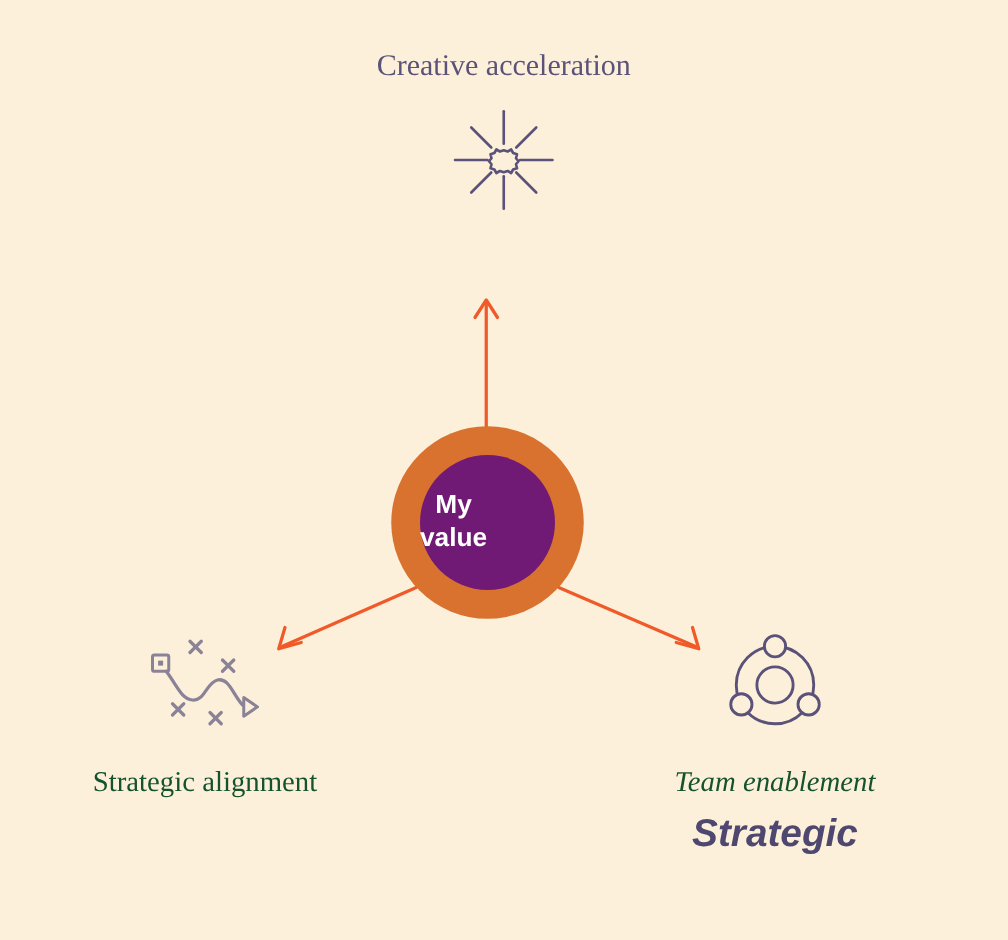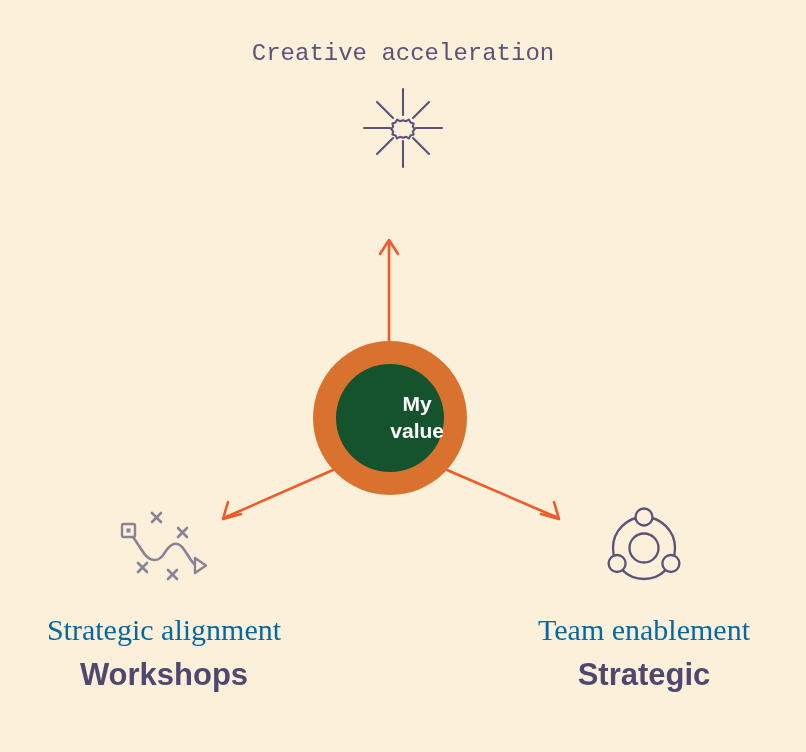--- a/index.html
+++ b/index.html
@@ -44,21 +44,21 @@
   .title-main {
     font-family: "Liberation Sans", sans-serif;
     font-size: 29px;
     font-weight: bold;
     color: #4E4770;
     letter-spacing: 0.1px;
     line-height: 1.15;
     margin: 0;
   }
   .title-sub {
-    font-family: Liberation Mono, monospace;
+    font-family: Liberation Serif, serif;
     font-size: 24px;
     font-weight: normal;
     color: #5A5278;
     margin: 10px 0 0 0;
     line-height: 1.15;
   }
   .icon-top-wrap {
     margin-top: 16px;
     display: flex;
     justify-content: center;
@@ -79,55 +79,55 @@
     height: 154px;
     border-radius: 50%;
     background: #D9722F;
   }
   .ring-inner {
     position: absolute;
     left: 23px; top: 23px;
     width: 108px;
     height: 108px;
     border-radius: 50%;
-    background: #14532d;
+    background: #701a75;
     display: flex;
     flex-direction: column;
-    align-items: flex-end;
+    align-items: flex-start;
     justify-content: center;
   }
   .center-label {
     color: #FFFFFF;
     font-family: "Liberation Sans", sans-serif;
     font-size: 21px;
     font-weight: bold;
     line-height: 1.28;
     text-align: center;
     white-space: pre-line;
   }
 
   
   .node-bottom {
     position: absolute;
     width: 320px;
     text-align: center;
   }
   .node-bottom-left  { left: 4px;   top: 498px; }
-  .node-bottom-right { left: 484px; top: 498px; }
+  .node-bottom-right { left: 460px; top: 498px; font-style: italic; }
 
   .icon-bottom-wrap {
     height: 100px;
     display: flex;
     align-items: center;
     justify-content: center;
   }
   .label-sub {
     font-family: "Liberation Serif", serif;
-    font-size: 30px;
-    color: #0369a1;
+    font-size: 23px;
+    color: #14532d;
     line-height: 1.2;
     margin: 14px 0 0 0;
   }
   .label-main {
     font-family: "Liberation Sans", sans-serif;
     font-size: 31px;
     font-weight: bold;
     color: #4E4770;
     line-height: 1.2;
     margin: 8px 0 0 0;
@@ -212,21 +212,20 @@
 
           <line x1="22" y1="55" x2="31" y2="64"></line>
           <line x1="31" y1="55" x2="22" y2="64"></line>
 
           <line x1="52" y1="62" x2="61" y2="71"></line>
           <line x1="61" y1="62" x2="52" y2="71"></line>
         </g>
       </svg>
     </div>
     <div class="label-sub">Strategic alignment</div>
-    <div class="label-main">Workshops</div>
   </div>
 
   <div class="node-bottom node-bottom-right">
     <div class="icon-bottom-wrap">
       <svg width="84" height="84" viewBox="0 0 84 84">
         <g fill="none" stroke="#5A5278" stroke-width="2.3">
 
           <circle cx="42" cy="42" r="31"></circle>
 
           <circle cx="42" cy="42" r="14.5"></circle>

